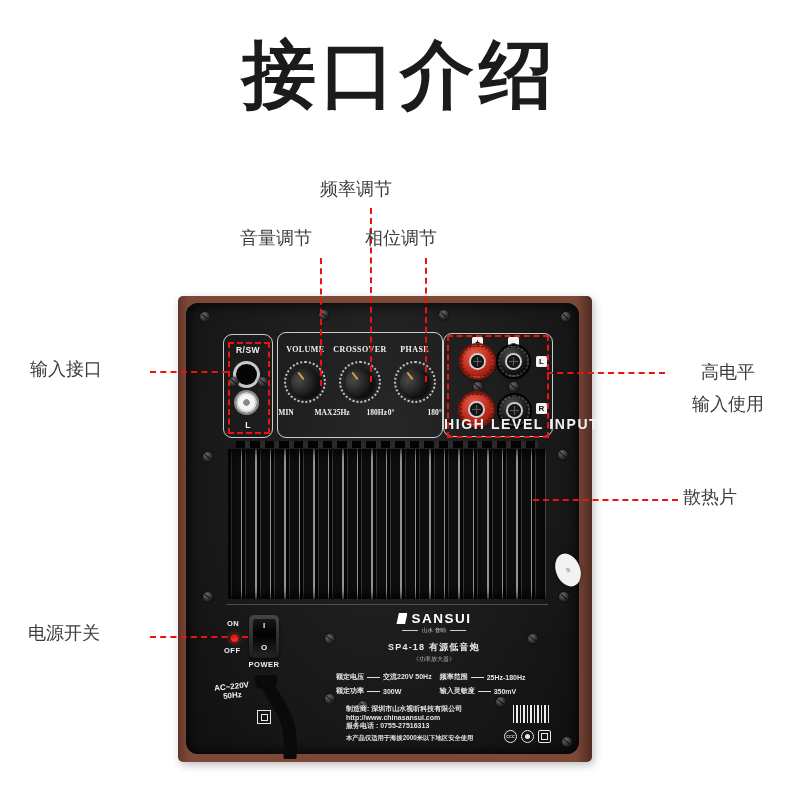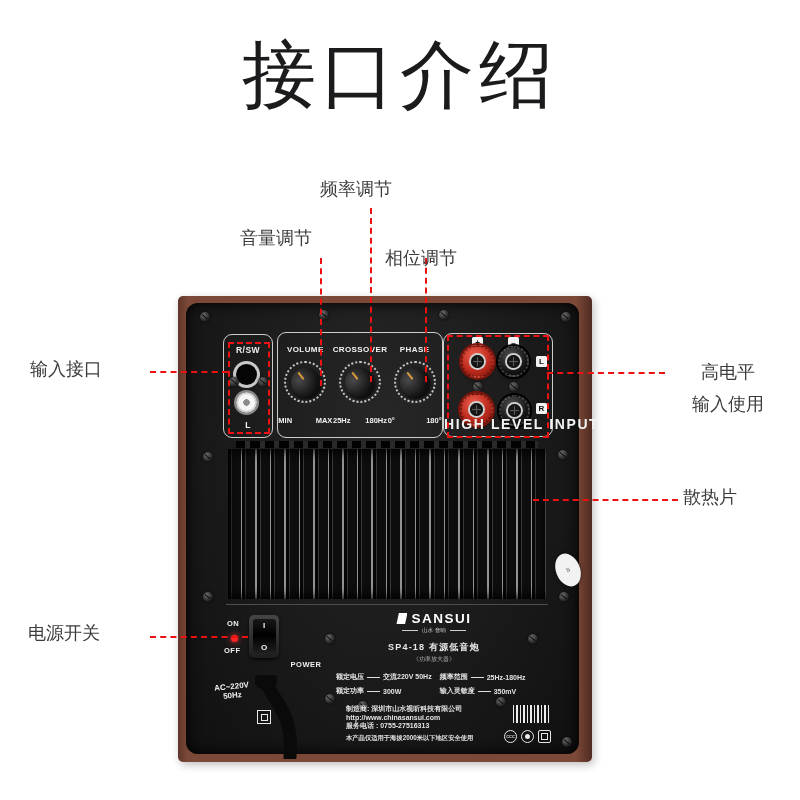--- a/index.html
+++ b/index.html
@@ -1,20 +1,20 @@
 <!DOCTYPE html>
 <html><head>
 <meta charset="utf-8">
 <style>
   html,body{margin:0;padding:0;background:#fff;font-family:"Liberation Sans","DejaVu Sans",sans-serif;}
   .page{position:relative;width:800px;height:800px;background:#ffffff;overflow:hidden;}
   .abs{position:absolute;}
 
   
-  .title{top:26px;left:0;width:100%;text-align:center;font-size:74px;font-weight:400;
+  .title{top:26px;left:0;width:100%;text-align:center;font-size:74px;font-weight:700;
          color:#1b1b1d;letter-spacing:5px;z-index:4;}
   .callout{font-size:18px;color:#3c3c3c;z-index:8;white-space:nowrap;}
   .callout.two{text-align:center;line-height:32px;}
 
   .dl-v{width:0;border-left:2px dashed #ee1111;z-index:7;}
   .dl-h{height:0;border-top:2px dashed #ee1111;z-index:7;}
   .dash-rect{border:2px dashed #ee1111;z-index:7;}
 
   
   .cabinet{left:178px;top:296px;width:414px;height:466px;border-radius:5px;z-index:2;
@@ -31,28 +31,28 @@
   .ctrl-box{position:absolute;border:1.5px solid rgba(235,235,235,.85);border-radius:9px;box-sizing:border-box;}
 
   
   .rca-lbl{position:absolute;width:100%;text-align:center;font-size:8.5px;font-weight:bold;color:#f2f2f2;letter-spacing:.5px;}
   .jack{position:absolute;border-radius:50%;box-sizing:border-box;}
   .jack.big{left:9px;top:26px;width:27px;height:27px;background:#050505;border:3px solid #c9c9c9;box-shadow:0 0 0 3px #1c1c1c;}
   .jack.small{left:12px;top:57px;width:21px;height:21px;border:2px solid #cfcfcf;
               background:radial-gradient(circle,#8a8a8a 0 3px,#f5f5f5 3.5px);box-shadow:0 0 0 2px #8a8a8a;}
 
   
-  .knob-box{display:flex;justify-content:space-around;align-items:flex-start;padding-top:12px;}
+  .knob-box{display:flex;justify-content:space-around;align-items:flex-start;padding-top:12px;font-family:Liberation Serif, serif;}
   .kcol{display:flex;flex-direction:column;align-items:center;width:54px;}
   .klabel{font-size:8px;font-weight:bold;color:#f2f2f2;letter-spacing:.4px;margin-bottom:7px;white-space:nowrap;}
   .ring{width:42px;height:42px;border:2px dotted #c6c6c6;border-radius:50%;display:flex;align-items:center;justify-content:center;box-sizing:border-box;}
   .knob{width:29px;height:29px;border-radius:50%;position:relative;transform:rotate(-38deg);
         background:radial-gradient(circle at 38% 30%,#4a4a4a,#101010 70%);box-shadow:0 2px 3px rgba(0,0,0,.85);}
   .ptr{position:absolute;left:50%;top:2px;width:2px;height:9px;margin-left:-1px;background:#d79a3e;border-radius:1px;}
-  .mm{display:flex;justify-content:space-between;width:100%;font-size:7.5px;font-weight:bold;color:#f2f2f2;margin-top:13px;}
+  .mm{display:flex;justify-content:space-between;width:100%;font-size:7.5px;font-weight:bold;color:#f2f2f2;margin-top:5px;}
 
   
   .sq{position:absolute;width:11px;height:11px;background:#f2f2f2;color:#101010;font-size:8px;font-weight:bold;
       display:flex;align-items:center;justify-content:center;border-radius:1.5px;}
   .post{position:absolute;border-radius:50%;display:flex;align-items:center;justify-content:center;}
   .post.red{width:33px;height:33px;background:radial-gradient(circle at 40% 30%,#f0604e,#bb2a1d 58%,#7e160d);
             box-shadow:0 0 0 2px #7c150c,0 2px 3px rgba(0,0,0,.8);border:2px dotted rgba(0,0,0,.3);box-sizing:border-box;}
   .post.black{width:31px;height:31px;background:radial-gradient(circle at 40% 30%,#525252,#161616 62%,#000);
             box-shadow:0 0 0 2px #000,0 2px 3px rgba(0,0,0,.8);border:2px dotted rgba(255,255,255,.18);box-sizing:border-box;}
   .post .hole{position:relative;width:13px;height:13px;border-radius:50%;background:#191919;box-shadow:inset 0 0 3px #000,0 0 0 2px #cfcfcf;}
@@ -117,21 +117,21 @@
 </style>
 </head>
 <body>
 
 <div class="page">
 
   <div class="abs title">接口介绍</div>
 
   <div class="abs callout" style="left:320px;top:177px;">频率调节</div>
   <div class="abs callout" style="left:240px;top:226px;">音量调节</div>
-  <div class="abs callout" style="left:385px;top:226px;margin-top:20px;">相位调节</div>
+  <div class="abs callout" style="left:365px;top:226px;">相位调节</div>
   <div class="abs callout two" style="left:666px;top:356px;width:124px;">
     <div>高电平</div>
     <div>输入使用</div>
   </div>
   <div class="abs callout" style="left:30px;top:357px;">输入接口</div>
   <div class="abs callout" style="left:28px;top:621px;">电源开关</div>
   <div class="abs callout" style="left:683px;top:485px;">散热片</div>
 
   <div class="abs dl-v" style="left:370px;top:208px;height:174px;"></div>
   <div class="abs dl-v" style="left:320px;top:258px;height:128px;"></div>
@@ -339,21 +339,21 @@
 
       <div class="pw-lbl" style="left:41px;top:316px;">ON</div>
       <div class="led"></div>
       <div class="pw-lbl" style="left:38px;top:343px;">OFF</div>
       <div class="rocker">
         <div class="in">
           <span>I</span>
           <span>O</span>
         </div>
       </div>
-      <div class="pw-lbl" style="left:59px;top:357px;width:38px;text-align:center;margin-left:42px;">POWER</div>
+      <div class="pw-lbl" style="left:59px;top:357px;width:38px;text-align:center;">POWER</div>
       <div class="ac-text">
         <div>AC~220V</div>
         <div>50Hz</div>
       </div>
       <div class="strain"></div>
       <svg class="cord-svg" width="80" height="78" viewBox="0 0 80 78">
         <path d="M26 4 C 38 26, 52 36, 49 76" stroke="#0a0a0a" stroke-width="13" fill="none" stroke-linecap="round"></path>
       </svg>
       <div class="dbl-ins">
           <i></i>

